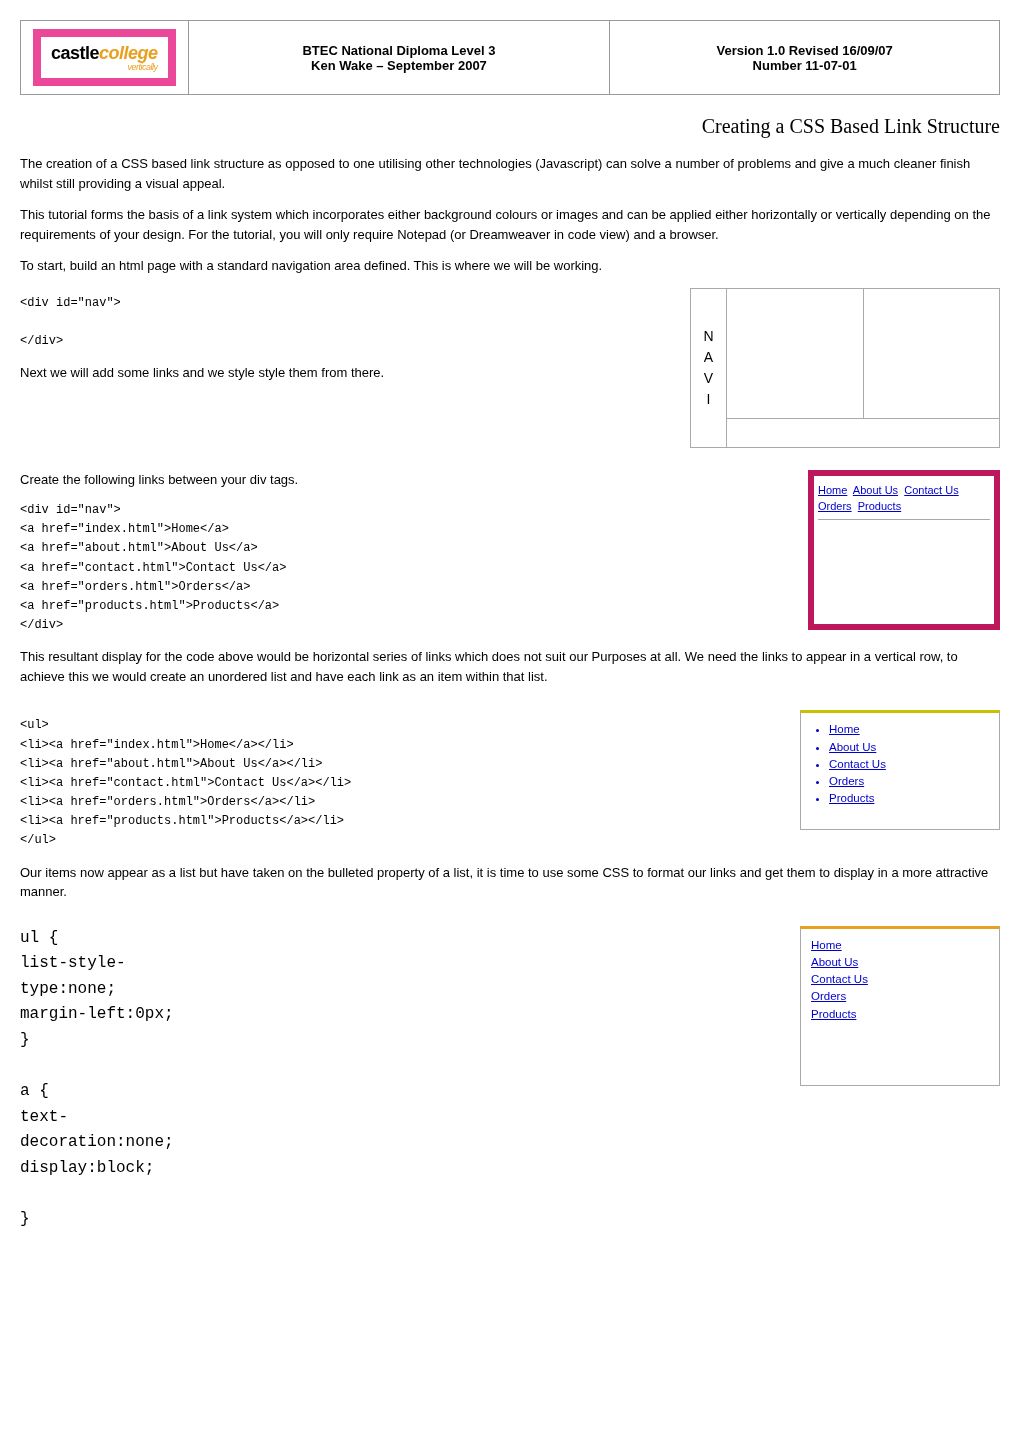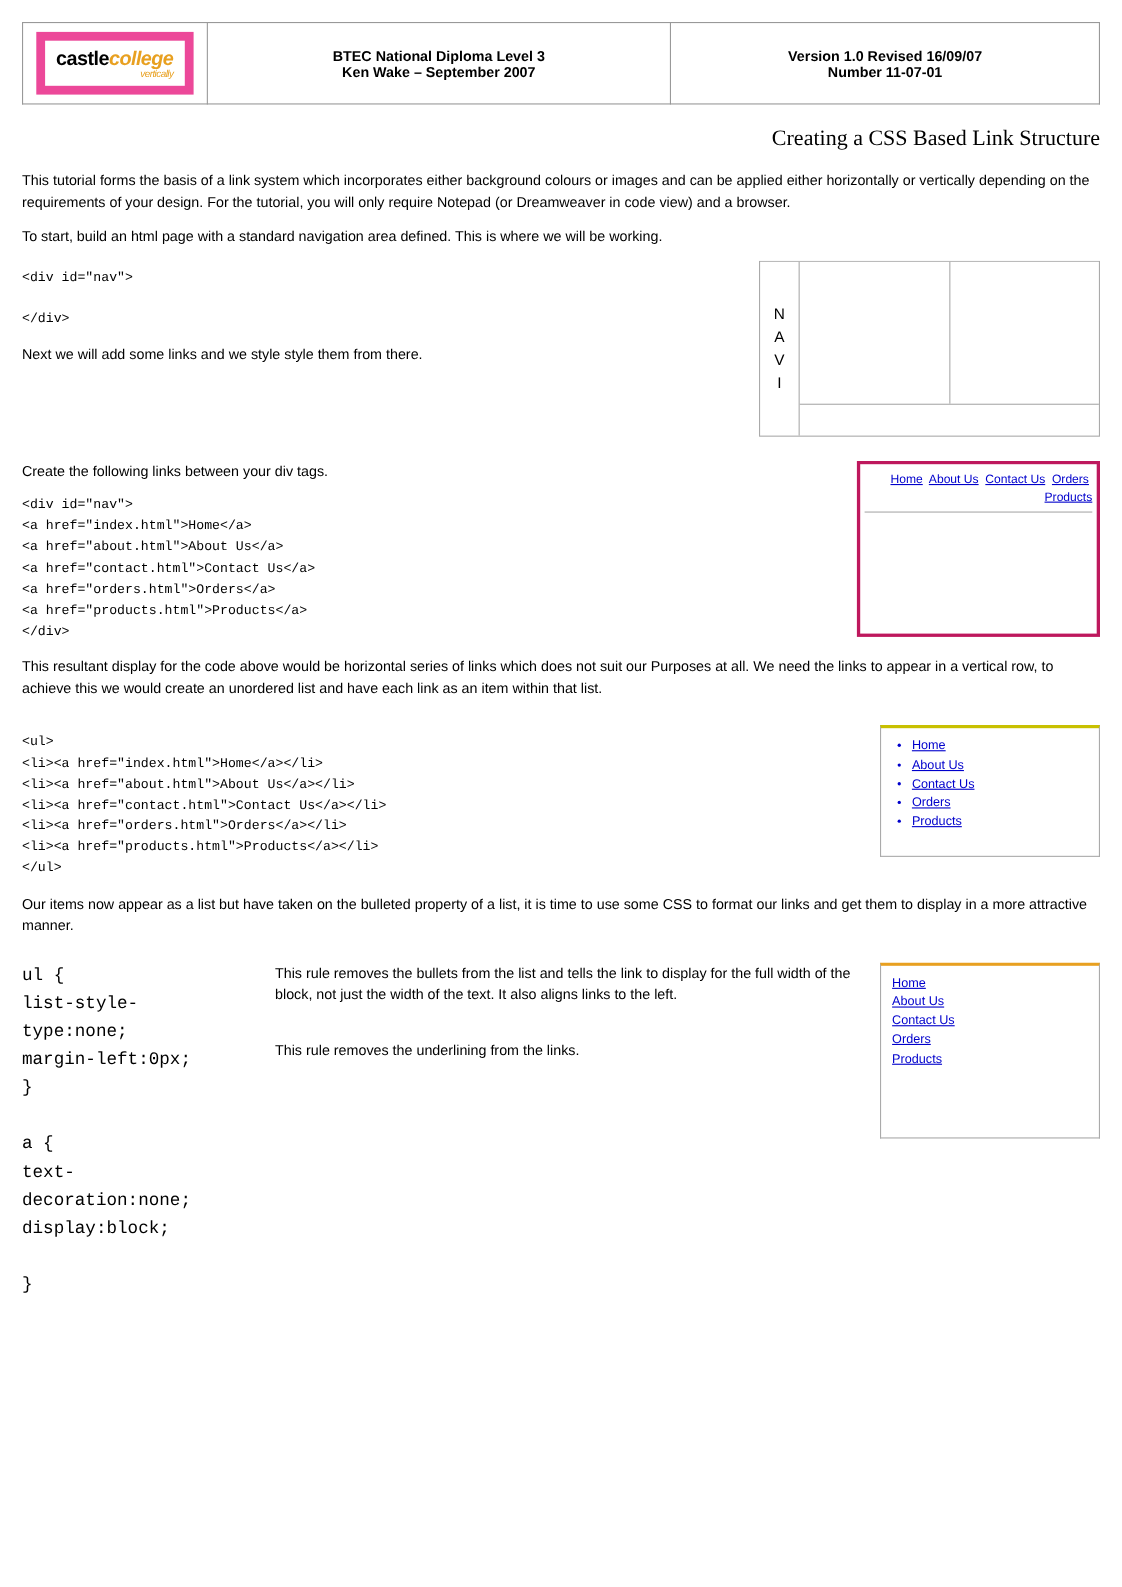--- a/index.html
+++ b/index.html
@@ -111,26 +111,25 @@
     }
     .nav-demo-right-top-right {
       flex: 1;
     }
     .nav-demo-right-bottom {
       height: 28px;
     }
 
     
     .hlinks-demo-box {
-      width: 221px;
+      width: 192px;
       height: 160px;
-      border: 3px solid #be185d;
+      border: 6px solid #be185d;
       padding: 4px;
       font-size: 11.5px;
-      text-align: right;
     }
 
     
     .bullet-demo-box {
       width: 200px;
       min-height: 120px;
       border: 1px solid #aaa;
       border-top: 3px solid #c8c000;
       padding: 8px 10px;
       font-size: 11.5px;
@@ -220,20 +219,21 @@
       <div>Number 11-07-01</div>
     </td>
   </tr>
 </tbody>
   </table>
 
 <div class="page-title">Creating a CSS Based Link Structure</div>
 
 <div class="content">
 
+  <p>The creation of a CSS based link structure as opposed to one utilising other technologies (Javascript) can solve a number of problems and give a much cleaner finish whilst still providing a visual appeal.</p>
 
   <p>This tutorial forms the basis of a link system which incorporates either background colours or images and can be applied either horizontally or vertically depending on the requirements of your design. For the tutorial, you will only require Notepad (or Dreamweaver in code view) and a browser.</p>
 
   <p>To start, build an html page with a standard navigation area defined. This is where we will be working.</p>
 
   <div class="section">
 
     <div class="right-demo-wrapper">
       <div class="nav-demo-box">
         <div class="nav-demo-left">
@@ -340,24 +340,19 @@
         list-style-type:none;<br>
         margin-left:0px;<br>
         }<br>
         <br>
         a {<br>
         text-decoration:none;<br>
         display:block;<br>
         <br>
         }
       </div>
-      <div class="two-col-right">
-        <p>This rule removes the bullets from the list and tells the link to display for the full width of the block, not just the width of the text. It also aligns links to the left.</p>
-        <br>
-        <p>This rule removes the underlining from the links.</p>
-      </div>
     </div>
 
   </div>
 
   <div class="clear"></div>
 
 </div>
 
 </body></html>

